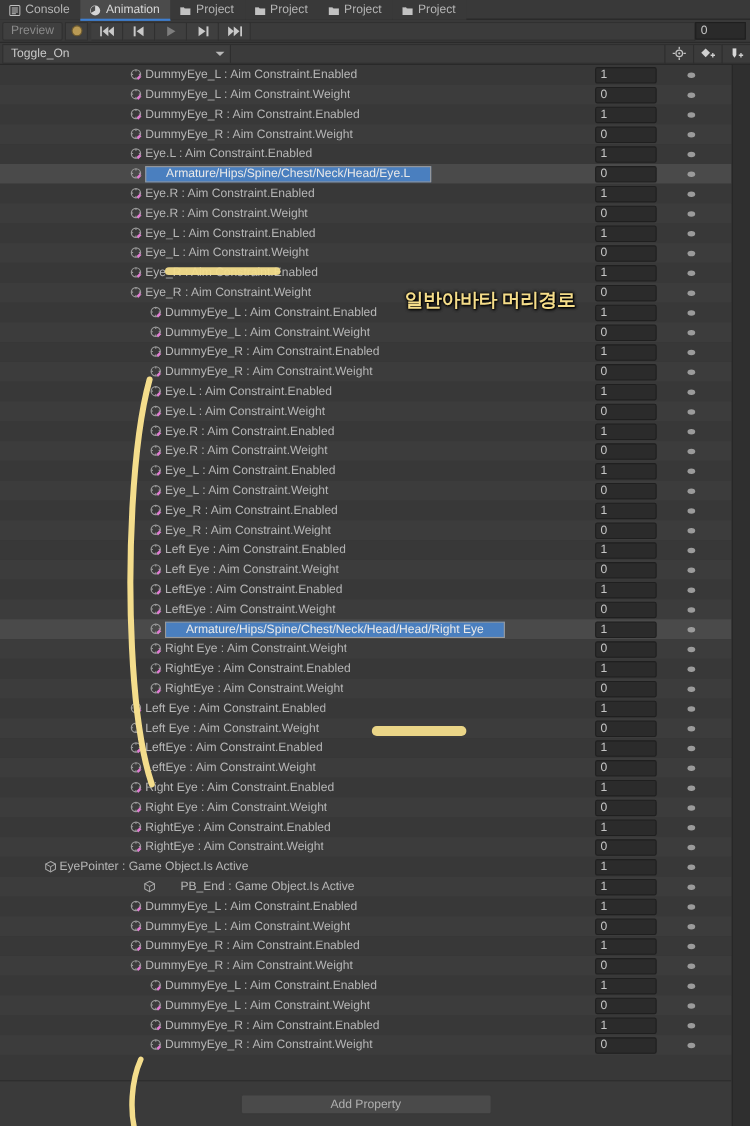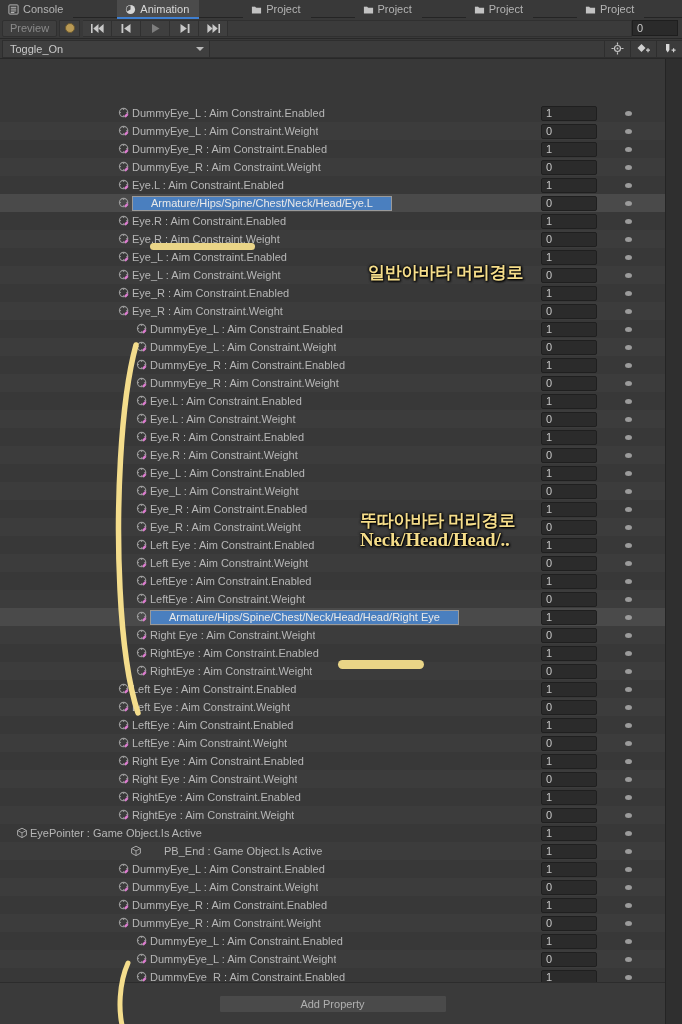--- a/index.html
+++ b/index.html
@@ -9,21 +9,20 @@
     font-family: "Liberation Sans", "DejaVu Sans", sans-serif;
     overflow: hidden;
   }
   #app { position: relative; width:682px; height:1024px; background:#393939; }
 
   
   .tabbar {
     display:flex; height:18px; background:#393939;
     border-bottom:1px solid #242424;
     align-items:stretch;
-    gap:44px;
   }
   .tab {
     display:flex; align-items:center; gap:4px;
     padding:0 10px 0 8px; height:18px;
     font-size:11px; color:#b4b4b4;
     background:#393939;
     position:relative;
   }
   .tab.active { background:#4b4b4b; color:#d8d8d8; }
   .tab.active::after{
@@ -81,33 +80,33 @@
 
   
   .body-area { position:relative; height:968px; display:flex; }
   .list-pane {
     position:relative; width:665px; height:100%;
     background:#383838; overflow:hidden;
   }
   .curve-pane {
     width:17px; height:100%; background:#2f2f2f; border-left:1px solid #242424;
   }
-  .rows { position:relative;margin-top:45px; }
+  .rows { position:relative; }
   .row {
     display:flex; align-items:center; height:18px;
     font-size:11px; color:#b6b6b6; position:relative;
   }
   .row.odd  { background:#383838; }
   .row.even { background:#3c3c3c; }
   .row.sel  { background:#4a4a4a; }
 
   .row-label { display:flex; align-items:center; flex:1 1 auto; min-width:0; overflow:hidden; }
   .ind-0 { padding-left:118px; }
   .ind-1 { padding-left:136px; }
-  .ind-2 { padding-left:16px;align-items:center; }
+  .ind-2 { padding-left:40px;align-items:center; }
   .ind-3 { padding-left:130px;gap:20px; }
 
   .ricon { width:12px; height:12px; margin-right:2px; flex:0 0 auto; }
   .rtext { white-space:nowrap; overflow:hidden; text-overflow:clip; }
 
   .edit-field {
     background:#4a7fbf; color:#e9e9e9; font-size:11px;
     border:1px solid #9a9a9a; height:15px; line-height:13px;
     padding:0 18px; white-space:nowrap;
   }
@@ -1137,24 +1136,20 @@
       <svg class="bracket" style="left:108px; top:282px; width:46px; height:380px;" width="46" height="380" viewBox="0 0 46 380">
         <path d="M28 4 C12 62, 8 170, 12 248 C15 310, 22 348, 30 372" stroke="#f4dd8c" stroke-width="5.5" fill="none" stroke-linecap="round"></path>
       </svg>
       <svg class="bracket" style="left:112px; top:900px; width:32px; height:86px;" width="32" height="86" viewBox="0 0 32 86">
         <path d="M16 4 C7 24, 6 52, 11 70 C13 78, 16 82, 19 84" stroke="#f4dd8c" stroke-width="5" fill="none" stroke-linecap="round"></path>
       </svg>
 
       <div class="annot" id="annot0" style="top: 205px; left: 368px;">
         <span class="l1">일반아바타 머리경로</span>
       </div>
-      <div class="annot" id="annot1" style="top: 453px; left: 360px;">
-        <span class="l1">뚜따아바타 머리경로</span>
-        <span class="l2">Neck/Head/Head/..</span>
-      </div>
 
       <div class="footer">
         <div class="add-prop">
           <span>Add Property</span>
         </div>
       </div>
     </div>
     <div class="curve-pane"></div>
   </div>
 </div>

